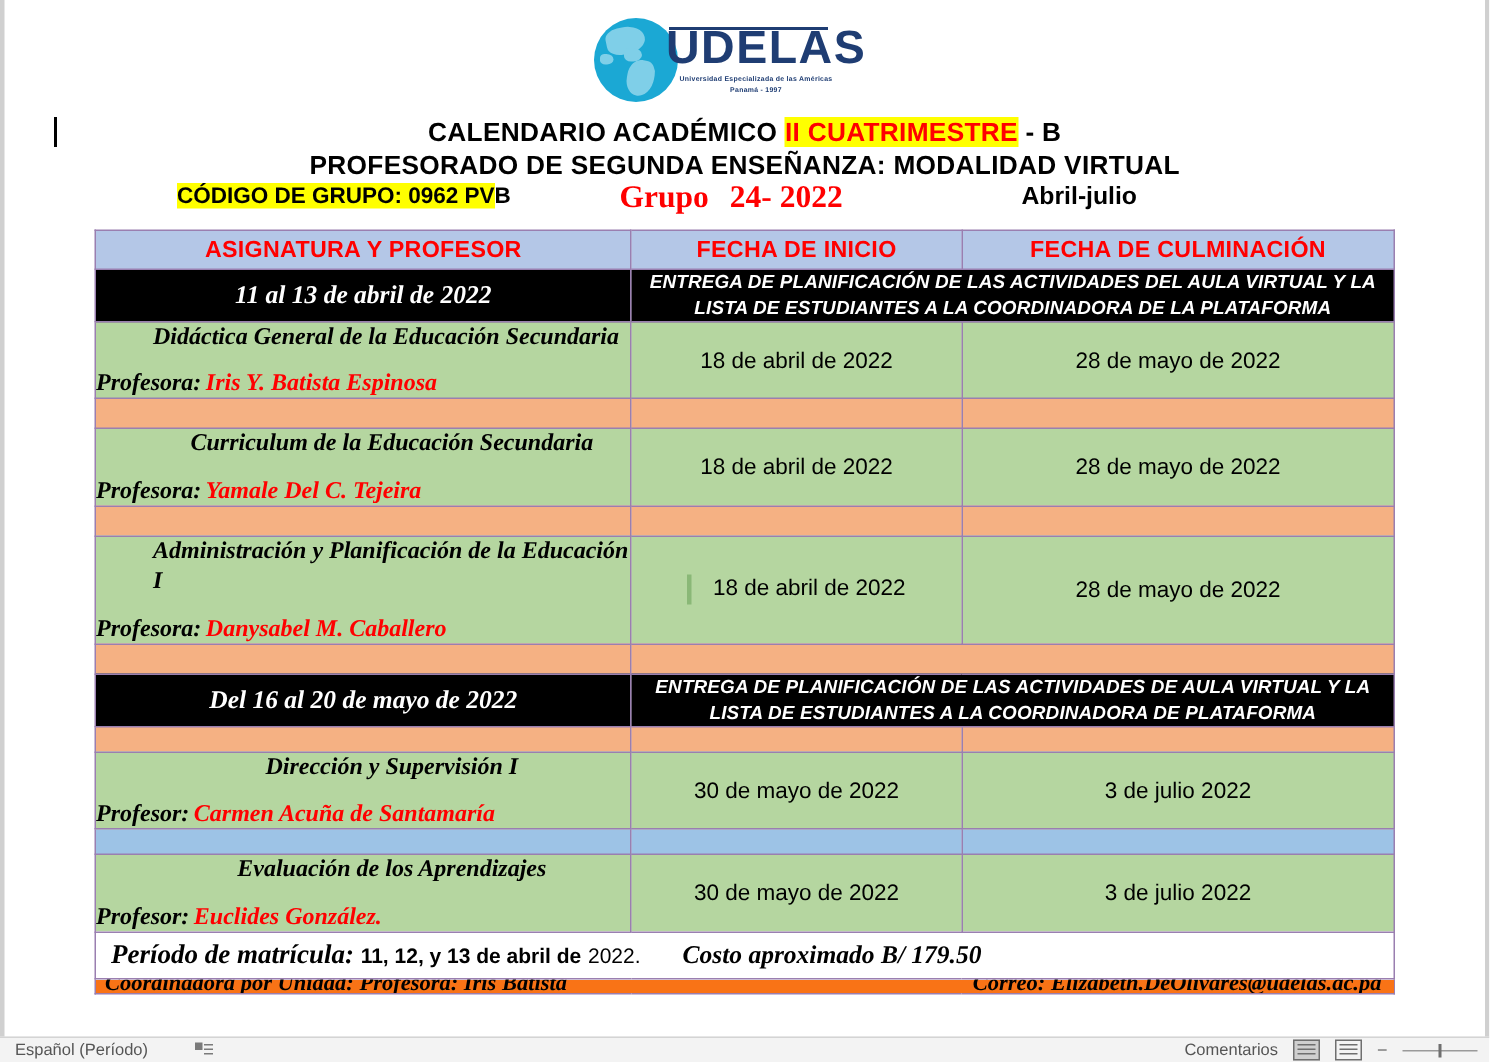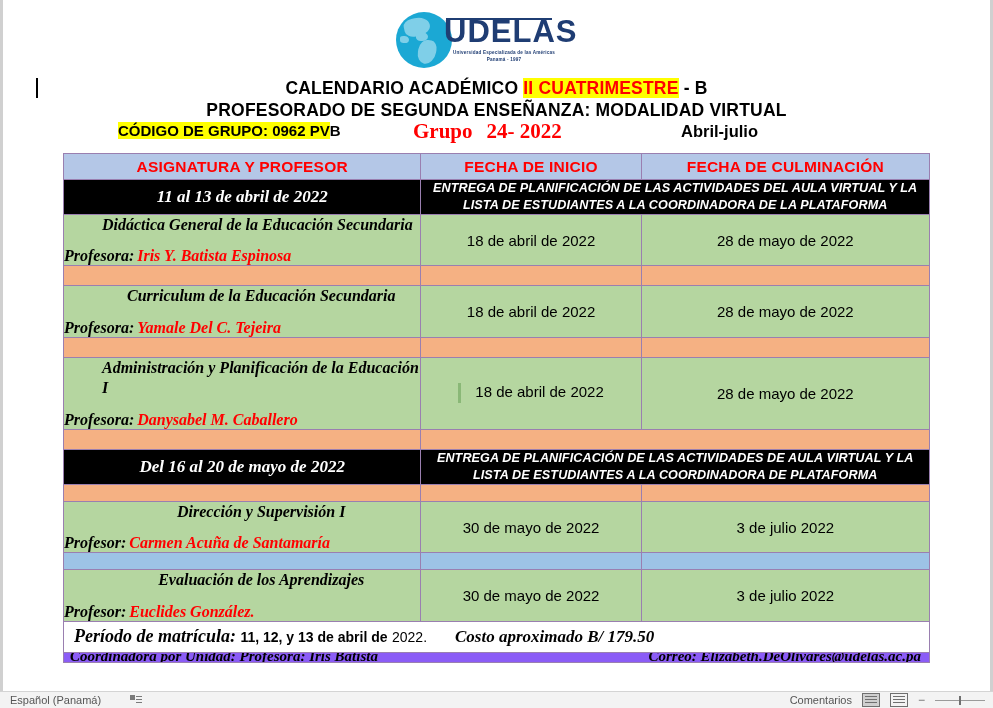--- a/index.html
+++ b/index.html
@@ -82,21 +82,21 @@
   .tick{display:inline-block;width:3px;height:20px;background:#8ab877;
         vertical-align:middle;margin-right:14px;}
 
   .matri td{background:#ffffff;padding:4px 10px 5px 10px;text-align:left;}
   .matri .lead{font-family:"Liberation Serif",serif;font-style:italic;font-weight:bold;font-size:18px;color:#000;}
   .matri .mid{font-size:14px;font-weight:bold;color:#000;}
   .matri .yr{font-size:14px;font-weight:normal;color:#000;}
   .matri .cost{font-family:"Liberation Serif",serif;font-style:italic;font-weight:bold;
       font-size:17px;color:#000;margin-left:28px;}
 
-  .cutrow td{background:#8b5cf6;height:9px;overflow:hidden;position:relative;padding:0;}
+  .cutrow td{background:#f97316;height:9px;overflow:hidden;position:relative;padding:0;}
   .cutrow .cliptext{position:absolute;left:6px;top:-5px;white-space:nowrap;
       font-family:"Liberation Serif",serif;font-style:italic;font-weight:bold;font-size:15px;color:#000;}
   .cutrow .cliptext.r{left:auto;right:8px;}
 
   
   .statusbar{position:absolute;left:0;bottom:0;width:993px;height:16px;background:#f3f3f3;
      border-top:1px solid #d4d4d4;overflow:hidden;}
   .sb-left{position:absolute;left:10px;top:2px;font-size:11px;color:#555;white-space:nowrap;}
   .sb-ico{position:absolute;left:130px;top:3px;width:12px;height:10px;}
   .sb-ico i{position:absolute;background:#7a7a7a;}
@@ -253,21 +253,21 @@
       <tr class="cutrow">
         <td colspan="3">
           <span class="cliptext">Coordinadora por Unidad: Profesora: Iris Batista</span>
           <span class="cliptext r">Correo: Elizabeth.DeOlivares@udelas.ac.pa</span>
         </td>
       </tr>
     </tbody>
   </table>
 
   <div class="statusbar">
-    <div class="sb-left">Español (Panamá)</div>
+    <div class="sb-left">Español (Período)</div>
     <div class="sb-ico">
       <i class="a"></i>
         <i class="b"></i>
         <i class="c"></i>
         <i class="d"></i>
     </div>
     <div class="sb-right">
       <span class="sb-item">Comentarios</span>
       <span class="vw sel">
           <i></i>

